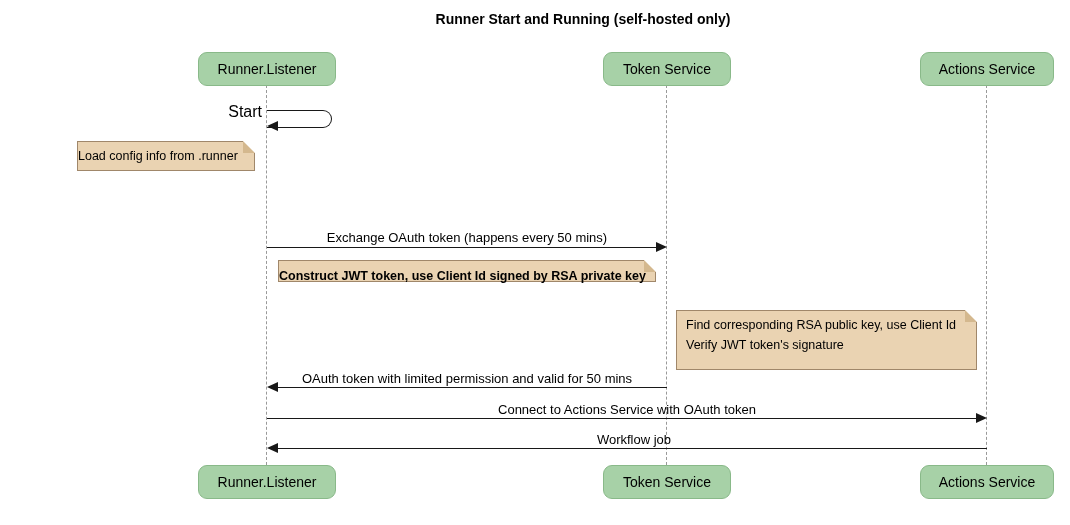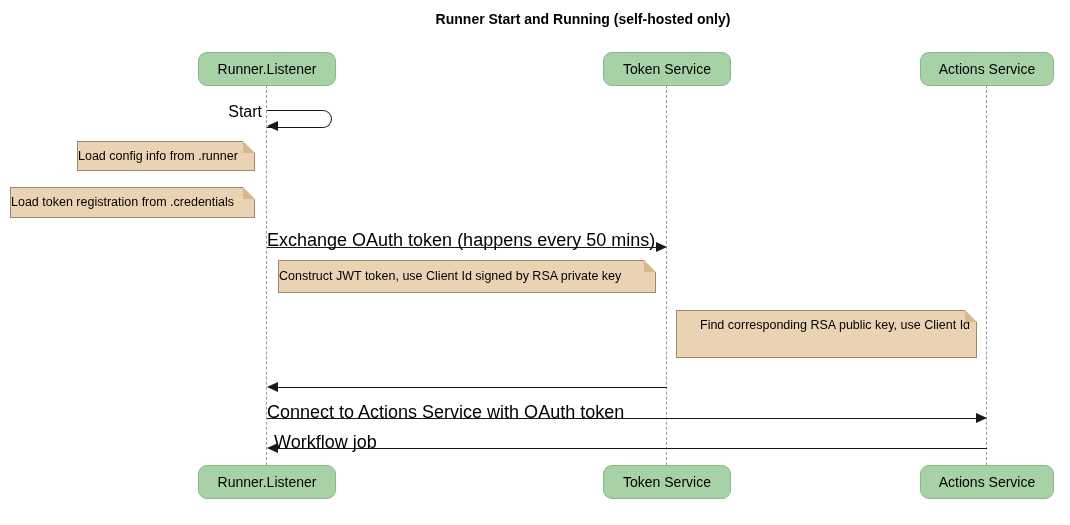--- a/index.html
+++ b/index.html
@@ -60,22 +60,22 @@
     top: -1px;
     right: -1px;
     border-style: solid;
     border-width: 0 12px 12px 0;
     border-color: #ffffff #ffffff #D4B88E #D4B88E;
   }
   .note.center { text-align: left; }
   .note .note-line { display: block; text-align: left; }
   .msg-label {
     position: absolute;
-    font-size: 18px;
-    text-align: left;
+    font-size: 13px;
+    text-align: center;
     white-space: nowrap;
   }
   .start-label {
     position: absolute;
     font-size: 16px;
     text-align: right;
     white-space: nowrap;
   }
   .mline {
     position: absolute;
@@ -118,36 +118,35 @@
   <div class="participant" style="left:920px; top:52px; width:134px;">Actions Service</div>
 
   <div class="start-label" style="left:160px; top:103px; width:102px;">Start</div>
   <div class="self-loop"></div>
   <div class="arr-l" style="left:267px; top:121px;"></div>
 
   <div class="note center" style="left:77px; top:141px; width:178px; height:30px; line-height:28px;">
     <span>Load config info from .runner</span>
   </div>
 
-  <div class="note center" style="left:10px; top:187px; width:245px; height:31px; line-height:29px;">
-    <span>Load token registration from .credentials</span>
-  </div>
 
   <div class="msg-label" style="left:267px; top:230px; width:400px;">Exchange OAuth token (happens every 50 mins)</div>
   <div class="mline" style="left:267px; top:247px; width:389px;"></div>
   <div class="arr-r" style="left:656px; top:242px;"></div>
 
-  <div class="note center" style="left:278px; top:260px; width:378px; height:33px; line-height:31px;">
+  <div class="note center" style="left:278px; top:260px; width:378px; height:22px; line-height:31px;font-weight:bold;">
     <span>Construct JWT token, use Client Id signed by RSA private key</span>
   </div>
 
-  <div class="note" style="left:676px; top:310px; width:301px; height:48px; padding:4px 23px;">
+  <div class="note" style="left:676px; top:310px; width:301px; height:60px; padding:4px 9px;">
     <span class="note-line" style="line-height:20px;">Find corresponding RSA public key, use Client Id</span>
+    <span class="note-line" style="line-height:20px;">Verify JWT token's signature</span>
   </div>
 
+  <div class="msg-label" style="left:267px; top:371px; width:400px;">OAuth token with limited permission and valid for 50 mins</div>
   <div class="mline" style="left:278px; top:387px; width:389px;"></div>
   <div class="arr-l" style="left:267px; top:382px;"></div>
 
   <div class="msg-label" style="left:267px; top:402px; width:720px;">Connect to Actions Service with OAuth token</div>
   <div class="mline" style="left:267px; top:418px; width:709px;"></div>
   <div class="arr-r" style="left:976px; top:413px;"></div>
 
   <div class="msg-label" style="left:274px; top:432px; width:720px;">Workflow job</div>
   <div class="mline" style="left:278px; top:448px; width:709px;"></div>
   <div class="arr-l" style="left:267px; top:443px;"></div>

